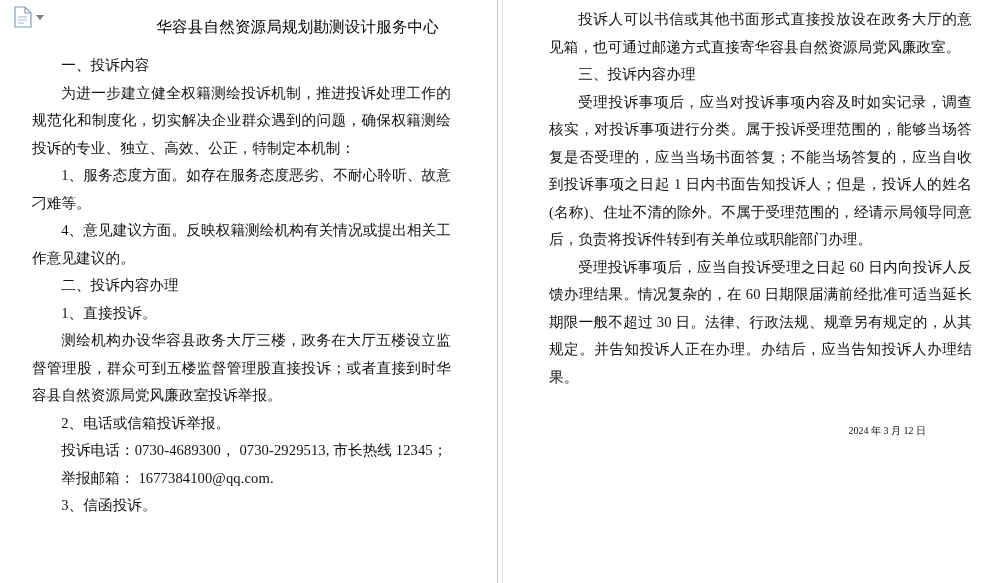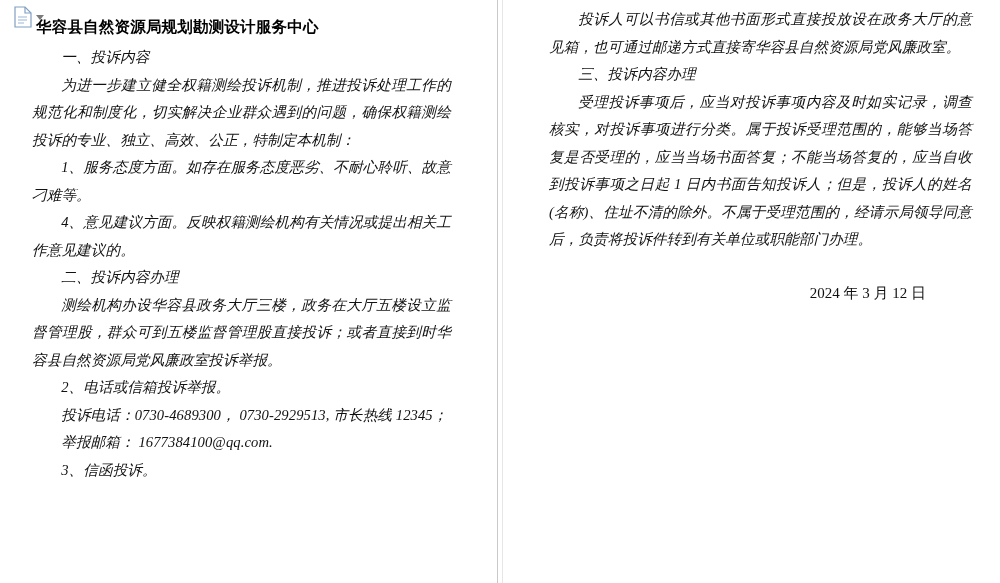--- a/index.html
+++ b/index.html
@@ -53,45 +53,44 @@
   }
   .doc-icon svg { display: block; }
   .caret {
     margin-left: 4px;
     width: 0; height: 0;
     border-left: 4px solid transparent;
     border-right: 4px solid transparent;
     border-top: 5px solid #7a7a7a;
   }
   h1.title, h2.subtitle {
-    margin: 4px;
-    font-weight: 700;
-    text-align: left;
+    margin: 12px;
+    font-weight: 400;
+    text-align: right;
     font-size: 15.5px;
     line-height: 26px;
     color: #000000;
     letter-spacing: 0.2px;
   }
   h1.title { margin-top: 8px; }
   h2.subtitle { margin-bottom: 2px; }
   p.para {
     margin: 0;
     font-size: 14.6px;
     line-height: 27.5px;
     color: #111111;
     text-align: justify;
     text-justify: inter-ideograph;
     letter-spacing: 0.1px;
-    font-style: italic;
   }
   p.indent { text-indent: 2em; }
   p.sign {
     margin: 0;
     margin-top: 26px;
-    font-size: 15px;
+    font-size: 10px;
     line-height: 27.5px;
     color: #111111;
     text-align: right;
     padding-right: 46px;
   }
 </style>
 </head>
 <body>
 
 <div class="page">
@@ -107,29 +106,31 @@
       <span class="caret"></span>
     </div>
 
     <h1 class="title">华容县自然资源局规划勘测设计服务中心</h1>
 
     <p class="para indent">一、投诉内容</p>
     <p class="para indent">为进一步建立健全权籍测绘投诉机制，推进投诉处理工作的规范化和制度化，切实解决企业群众遇到的问题，确保权籍测绘投诉的专业、独立、高效、公正，特制定本机制：</p>
     <p class="para indent">1、服务态度方面。如存在服务态度恶劣、不耐心聆听、故意刁难等。</p>
     <p class="para indent">4、意见建议方面。反映权籍测绘机构有关情况或提出相关工作意见建议的。</p>
     <p class="para indent">二、投诉内容办理</p>
+    <p class="para indent">1、直接投诉。</p>
     <p class="para indent">测绘机构办设华容县政务大厅三楼，政务在大厅五楼设立监督管理股，群众可到五楼监督管理股直接投诉；或者直接到时华容县自然资源局党风廉政室投诉举报。</p>
     <p class="para indent">2、电话或信箱投诉举报。</p>
     <p class="para indent">投诉电话：0730-4689300， 0730-2929513, 市长热线 12345；</p>
     <p class="para indent">举报邮箱： 1677384100@qq.com.</p>
     <p class="para indent">3、信函投诉。</p>
   </div>
 
   <div class="col-divider"></div>
 
   <div class="col col-right">
     <p class="para indent">投诉人可以书信或其他书面形式直接投放设在政务大厅的意见箱，也可通过邮递方式直接寄华容县自然资源局党风廉政室。</p>
     <p class="para indent">三、投诉内容办理</p>
     <p class="para indent">受理投诉事项后，应当对投诉事项内容及时如实记录，调查核实，对投诉事项进行分类。属于投诉受理范围的，能够当场答复是否受理的，应当当场书面答复；不能当场答复的，应当自收到投诉事项之日起 1 日内书面告知投诉人；但是，投诉人的姓名(名称)、住址不清的除外。不属于受理范围的，经请示局领导同意后，负责将投诉件转到有关单位或职能部门办理。</p>
+    <p class="para indent">受理投诉事项后，应当自投诉受理之日起 60 日内向投诉人反馈办理结果。情况复杂的，在 60 日期限届满前经批准可适当延长期限一般不超过 30 日。法律、行政法规、规章另有规定的，从其规定。并告知投诉人正在办理。办结后，应当告知投诉人办理结果。</p>
     <p class="sign">2024 年 3 月 12 日</p>
   </div>
 
 </div>
 
 </body></html>

